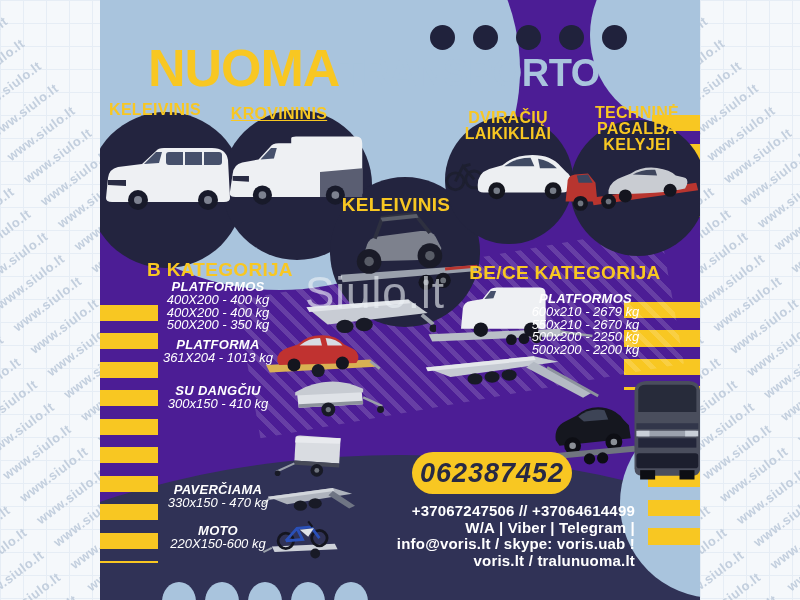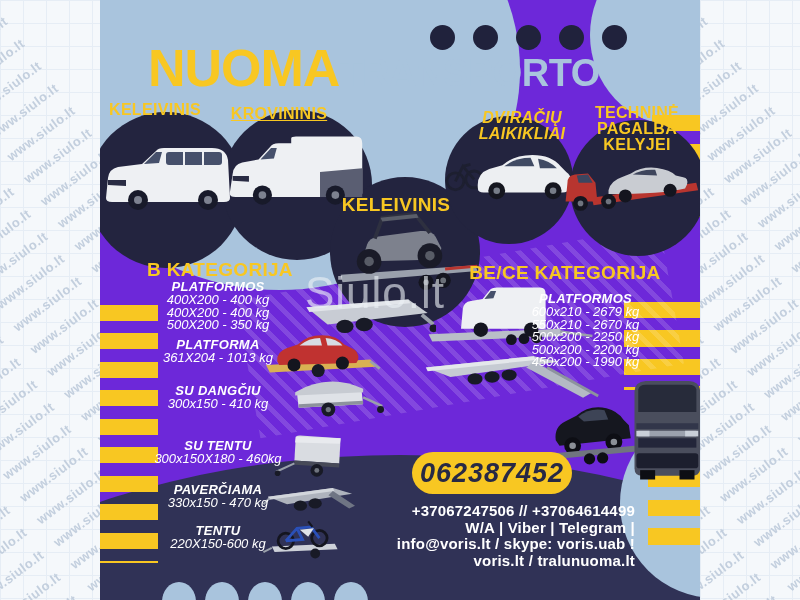--- a/index.html
+++ b/index.html
@@ -10,21 +10,21 @@
   .margin{position:absolute;top:0;width:100px;height:600px;overflow:hidden;background:#f5f8fb;
     background-image:linear-gradient(#e6edf5 1px,transparent 1px),linear-gradient(90deg,#e6edf5 1px,transparent 1px);
     background-size:23px 23px;}
   .margin-left{left:0;}
   .margin-right{left:700px;}
   .wm-text{position:absolute;left:-170px;top:-160px;width:460px;height:980px;transform:rotate(-37deg);
     color:#c3cfde;font-size:13px;font-weight:700;line-height:28px;word-spacing:12px;letter-spacing:.5px;
     overflow:hidden;}
 
   
-  #poster{position:absolute;left:100px;top:0;width:600px;height:600px;background:#6d28d9;overflow:hidden;}
+  #poster{position:absolute;left:100px;top:0;width:600px;height:600px;background:#4c1d95;overflow:hidden;}
   .abs{position:absolute;}
 
   .bg-light{left:-300px;top:455px;width:1200px;height:700px;border-radius:50%;background:#303256;z-index:1;}
   .blob{background:#a9c4dd;border-radius:50%;z-index:2;}
   .blob-tl{left:-60px;top:-150px;width:480px;height:440px;}
   .blob-tr{left:490px;top:-55px;width:170px;height:180px;}
   .circle-br{left:520px;top:408px;width:190px;height:190px;background:#a9c4dd;border-radius:50%;z-index:2;}
 
   .stripes{z-index:3;background:repeating-linear-gradient(180deg,#f8c722 0px,#f8c722 16px,transparent 16px,transparent 28.5px);}
   .stripes-left{left:0;top:305px;width:58px;height:258px;}
@@ -54,21 +54,21 @@
     color:rgba(235,240,246,.62);letter-spacing:1px;}
 
   .txt{z-index:10;}
   .title{left:48px;top:38px;display:flex;align-items:baseline;z-index:10;}
   .title .t1{font-size:52px;font-weight:800;color:#f8c722;line-height:1;letter-spacing:-1px;}
   .title .t2{font-size:38px;font-weight:800;color:#a9c4dd;line-height:1;letter-spacing:-.5px;margin-top:16px;}
 
   .cat-label{color:#f8c722;font-weight:800;font-size:16px;text-align:center;line-height:16px;letter-spacing:.3px;}
   .lbl-keleivinis{left:-10px;top:102px;width:130px;}
   .lbl-krovininis{left:114px;top:106px;width:130px;text-decoration:underline;}
-  .lbl-dviraciu{left:357px;top:110px;width:130px;font-style:italic;}
+  .lbl-dviraciu{left:343px;top:110px;width:130px;}
   .lbl-technine{left:472px;top:105px;width:130px;}
   .lbl-priekabos{left:226px;top:197px;width:140px;font-size:19px;}
 
   .section-title{color:#f8c722;font-weight:800;font-size:19px;text-align:center;letter-spacing:.3px;}
   .b-title{left:30px;top:259px;width:180px;}
   .bece-title{left:360px;top:262px;width:210px;}
 
   .b-item{position:absolute;left:8px;width:220px;text-align:center;color:#fff;font-style:italic;z-index:10;}
   .bece-item{position:absolute;left:383px;width:205px;text-align:center;color:#fff;font-style:italic;z-index:10;}
   .item-name{font-size:13px;font-weight:600;line-height:14px;letter-spacing:.3px;}
@@ -222,30 +222,26 @@
     <div class="item-size">500X200 - 350 kg</div>
   </div>
   <div class="b-item" style="top:338px">
     <div class="item-name">PLATFORMA</div>
     <div class="item-size">361X204 - 1013 kg</div>
   </div>
   <div class="b-item" style="top:384px">
     <div class="item-name">SU DANGČIU</div>
     <div class="item-size">300x150 - 410 kg</div>
   </div>
-  <div class="b-item" style="top:439px">
-    <div class="item-name">SU TENTU</div>
-    <div class="item-size">300x150X180 - 460kg</div>
-  </div>
   <div class="b-item" style="top:483px">
     <div class="item-name">PAVERČIAMA</div>
     <div class="item-size">330x150 - 470 kg</div>
   </div>
   <div class="b-item" style="top:524px">
-    <div class="item-name">TENTU</div>
+    <div class="item-name">MOTO</div>
     <div class="item-size">220X150-600 kg</div>
   </div>
 
   <div class="abs photo" style="left:200px;top:286px;width:136px;height:50px">
     <svg viewBox="0 0 140 52">
       <path d="M6 22 L112 14 L132 28 L28 40Z" fill="#c8ccd4"></path>
       <path d="M6 22 L112 14 L114 18 L9 27Z" fill="#e2e5ea"></path>
       <ellipse cx="46" cy="42" rx="9" ry="7" fill="#181a26"></ellipse>
         <ellipse cx="66" cy="40" rx="9" ry="7" fill="#181a26"></ellipse>
       <path d="M126 30 L138 40" stroke="#9aa0aa" stroke-width="4"></path>
@@ -315,21 +311,20 @@
   </div>
 
   <div class="abs section-title bece-title txt">BE/CE KATEGORIJA</div>
 
   <div class="bece-item" style="top:292px">
     <div class="item-name">PLATFORMOS</div>
     <div class="item-size">600x210 - 2679 kg</div>
     <div class="item-size">550x210 - 2670 kg</div>
     <div class="item-size">500x200 - 2250 kg</div>
     <div class="item-size">500x200 - 2200 kg</div>
-    <div class="item-size">450x200 - 1990 kg</div>
   </div>
 
   <div class="abs photo" style="left:318px;top:282px;width:185px;height:72px">
     <svg viewBox="0 0 190 80">
       <path d="M4 58 L150 52 L154 60 L8 66Z" fill="#b9bec7"></path>
       <circle cx="96" cy="64" r="6" fill="#14151f"></circle>
         <circle cx="110" cy="63" r="6" fill="#14151f"></circle>
         <circle cx="124" cy="62" r="6" fill="#14151f"></circle>
       <path d="M150 55 L186 60" stroke="#9aa0aa" stroke-width="3"></path>
       <path d="M40 52 L42 30 Q43 22 51 21 L64 19 L72 9 Q74 6 80 6 L128 6 Q134 6 134 13 L134 52Z" fill="#eef0f3"></path>

